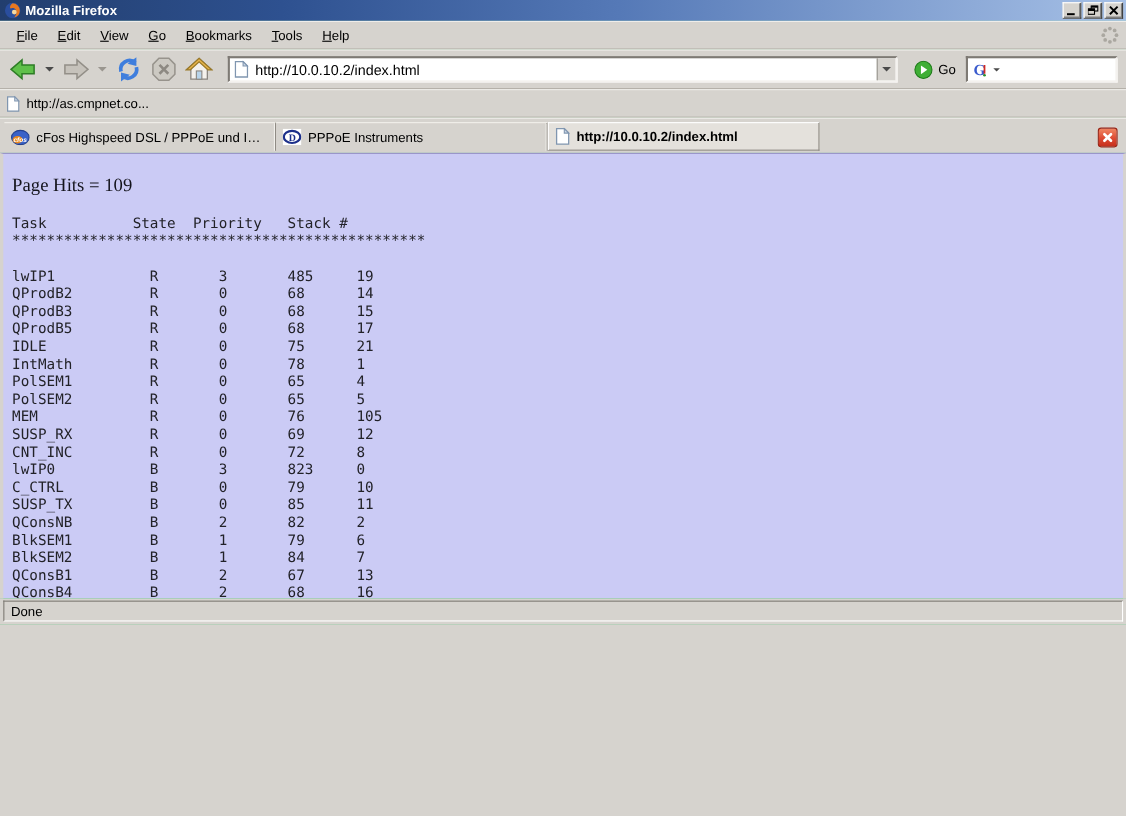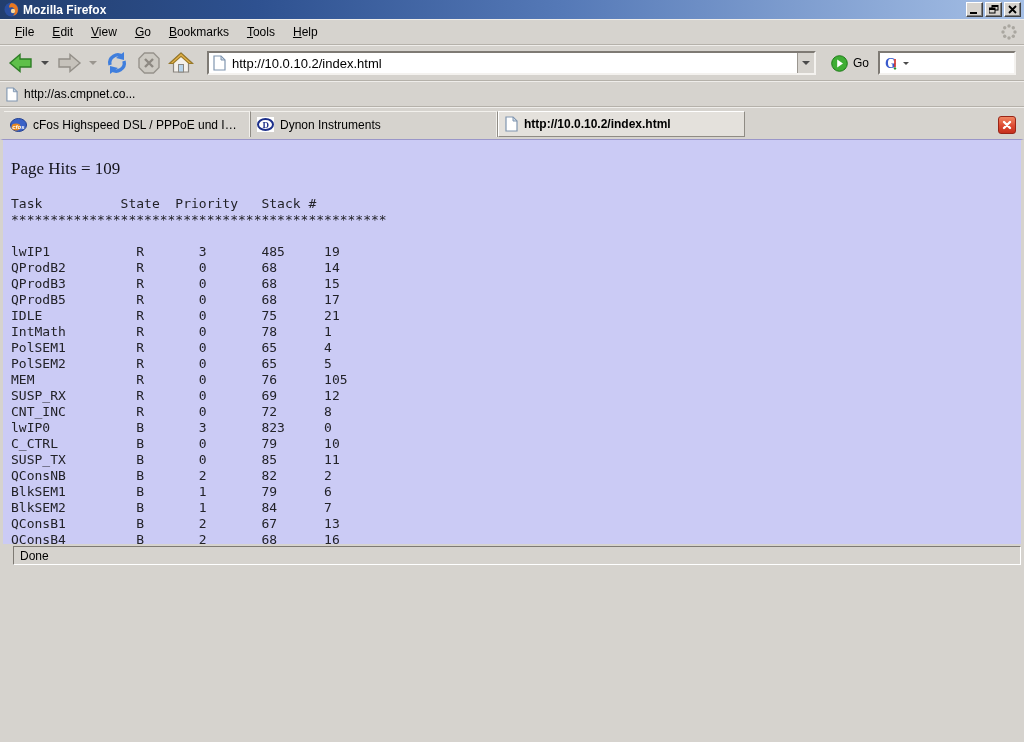--- a/index.html
+++ b/index.html
@@ -112,21 +112,21 @@
     font-family: "Liberation Serif", serif; font-size: 17px; color: #14141c;
     margin: 19px 0 0 8px;
   }
   .task-table {
     font-family: "DejaVu Sans Mono", "Liberation Mono", monospace;
     font-size: 13px; line-height: 16px; color: #222228;
     margin: 17px 0 0 8px; white-space: pre;
   }
 
   
-  .statusbar { height: 24px; flex: 0 0 24px; background: #d6d3ce; padding: 2px 3px 3px 13px; }
+  .statusbar { height: 24px; flex: 0 0 24px; background: #d6d3ce; padding: 2px 3px 3px 3px; }
   .status-panel {
     height: 19px;
     border-top: 1px solid #7e7a74; border-left: 1px solid #7e7a74;
     border-bottom: 1px solid #fff; border-right: 1px solid #fff;
     display: flex; align-items: center; padding-left: 6px; font-size: 12px;
   }
   svg { display: block; }
 </style>
 </head>
 <body>
@@ -280,21 +280,21 @@
       <span class="tab-label">cFos Highspeed DSL / PPPoE und ISDN CAP...</span>
     </div>
     <div class="tab">
       <span>
         <svg width="17" height="15" viewBox="0 0 17 15">
           <rect x="0" y="0" width="17" height="15" fill="#fff"></rect>
           <ellipse cx="8.5" cy="7.5" rx="7.5" ry="5.5" fill="none" stroke="#1c2f8a" stroke-width="2"></ellipse>
           <text x="5.5" y="11" font-size="9" font-weight="bold" fill="#1c2f8a" font-family="Liberation Serif, serif">D</text>
         </svg>
       </span>
-      <span class="tab-label">Dynon Instruments</span>
+      <span class="tab-label">PPPoE Instruments</span>
     </div>
     <div class="tab active">
       <span>
         <svg width="13" height="16" viewBox="0 0 13 16">
           <path d="M1 1 L8 1 L12 5 L12 15 L1 15 Z" fill="#fff" stroke="#8096b0" stroke-width="1.2"></path>
           <path d="M8 1 L8 5 L12 5 Z" fill="#cdd9e6" stroke="#8096b0" stroke-width="1"></path>
         </svg>
       </span>
       <span class="tab-label">http://10.0.10.2/index.html</span>
     </div>

